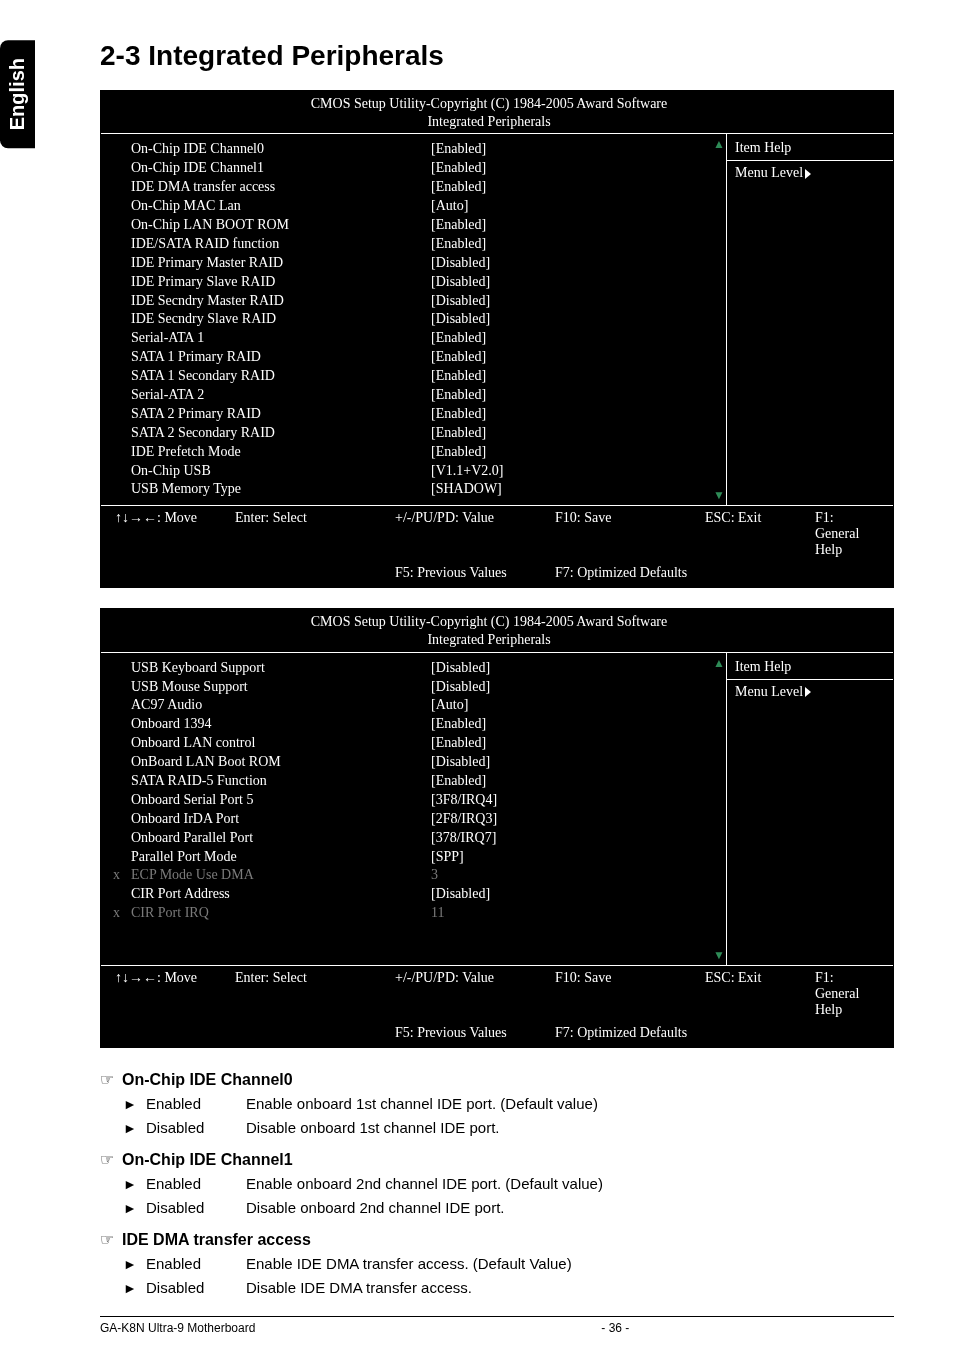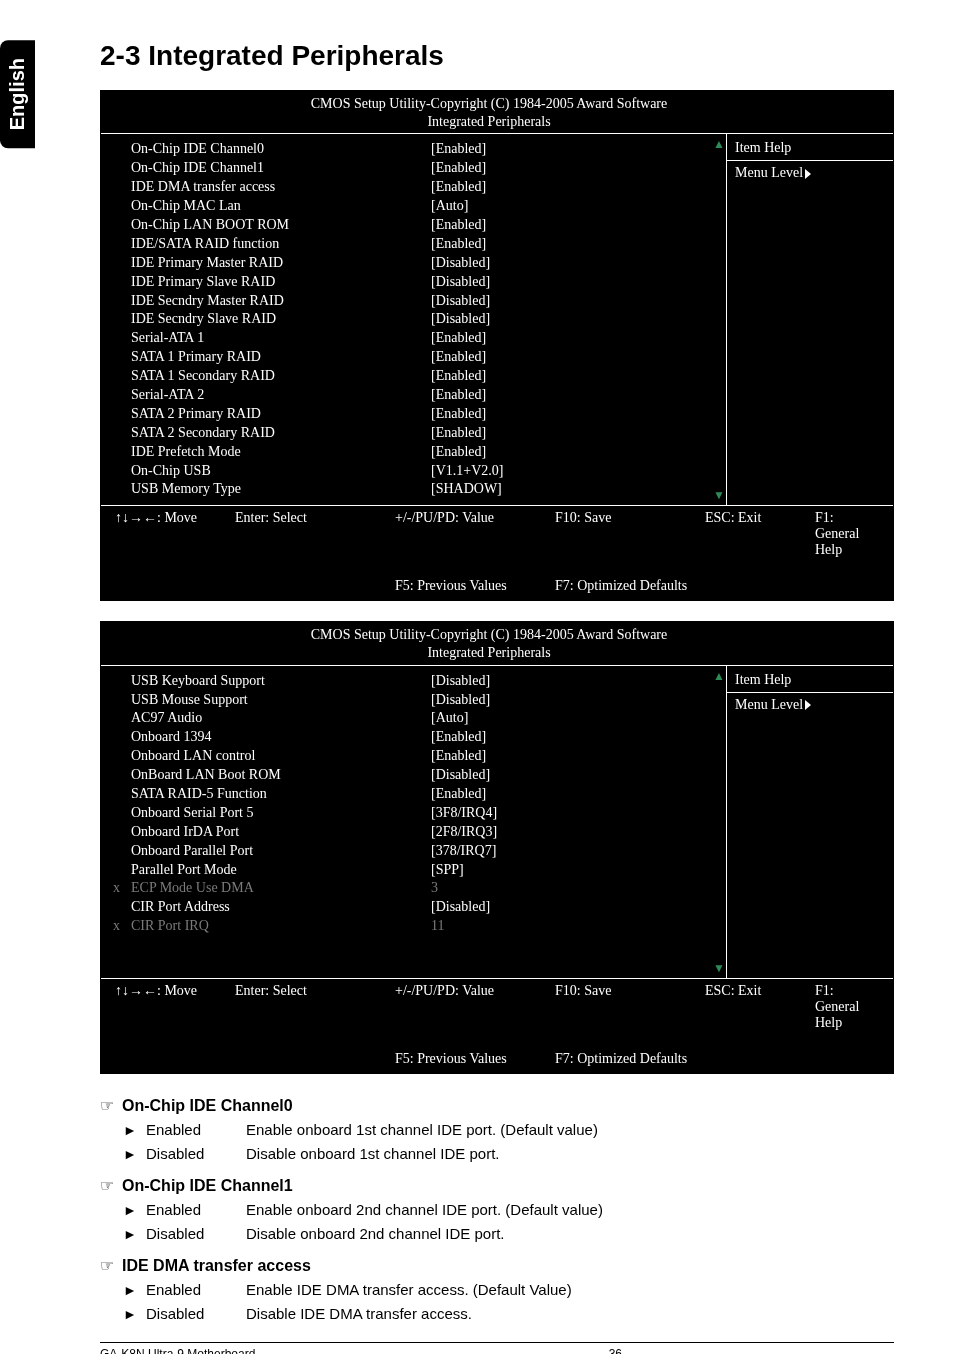--- a/index.html
+++ b/index.html
@@ -93,21 +93,21 @@
   .arrow-up, .arrow-down {
     color: #2e8b57;
     font-size: 12px;
     line-height: 1;
   }
   .bios-footer {
     border-top: 1px solid #fff;
     padding: 4px 14px 6px 14px;
     display: grid;
     grid-template-columns: 120px 160px 160px 150px 110px auto;
-    row-gap: 18px;
+    row-gap: 5px;
   }
   .bios-footer2 {
     grid-column: 1 / -1;
     display: grid;
     grid-template-columns: 280px 160px auto;
     margin-top: 2px;
   }
   .menu-arrow {
     display:inline-block;
     width:0;height:0;

